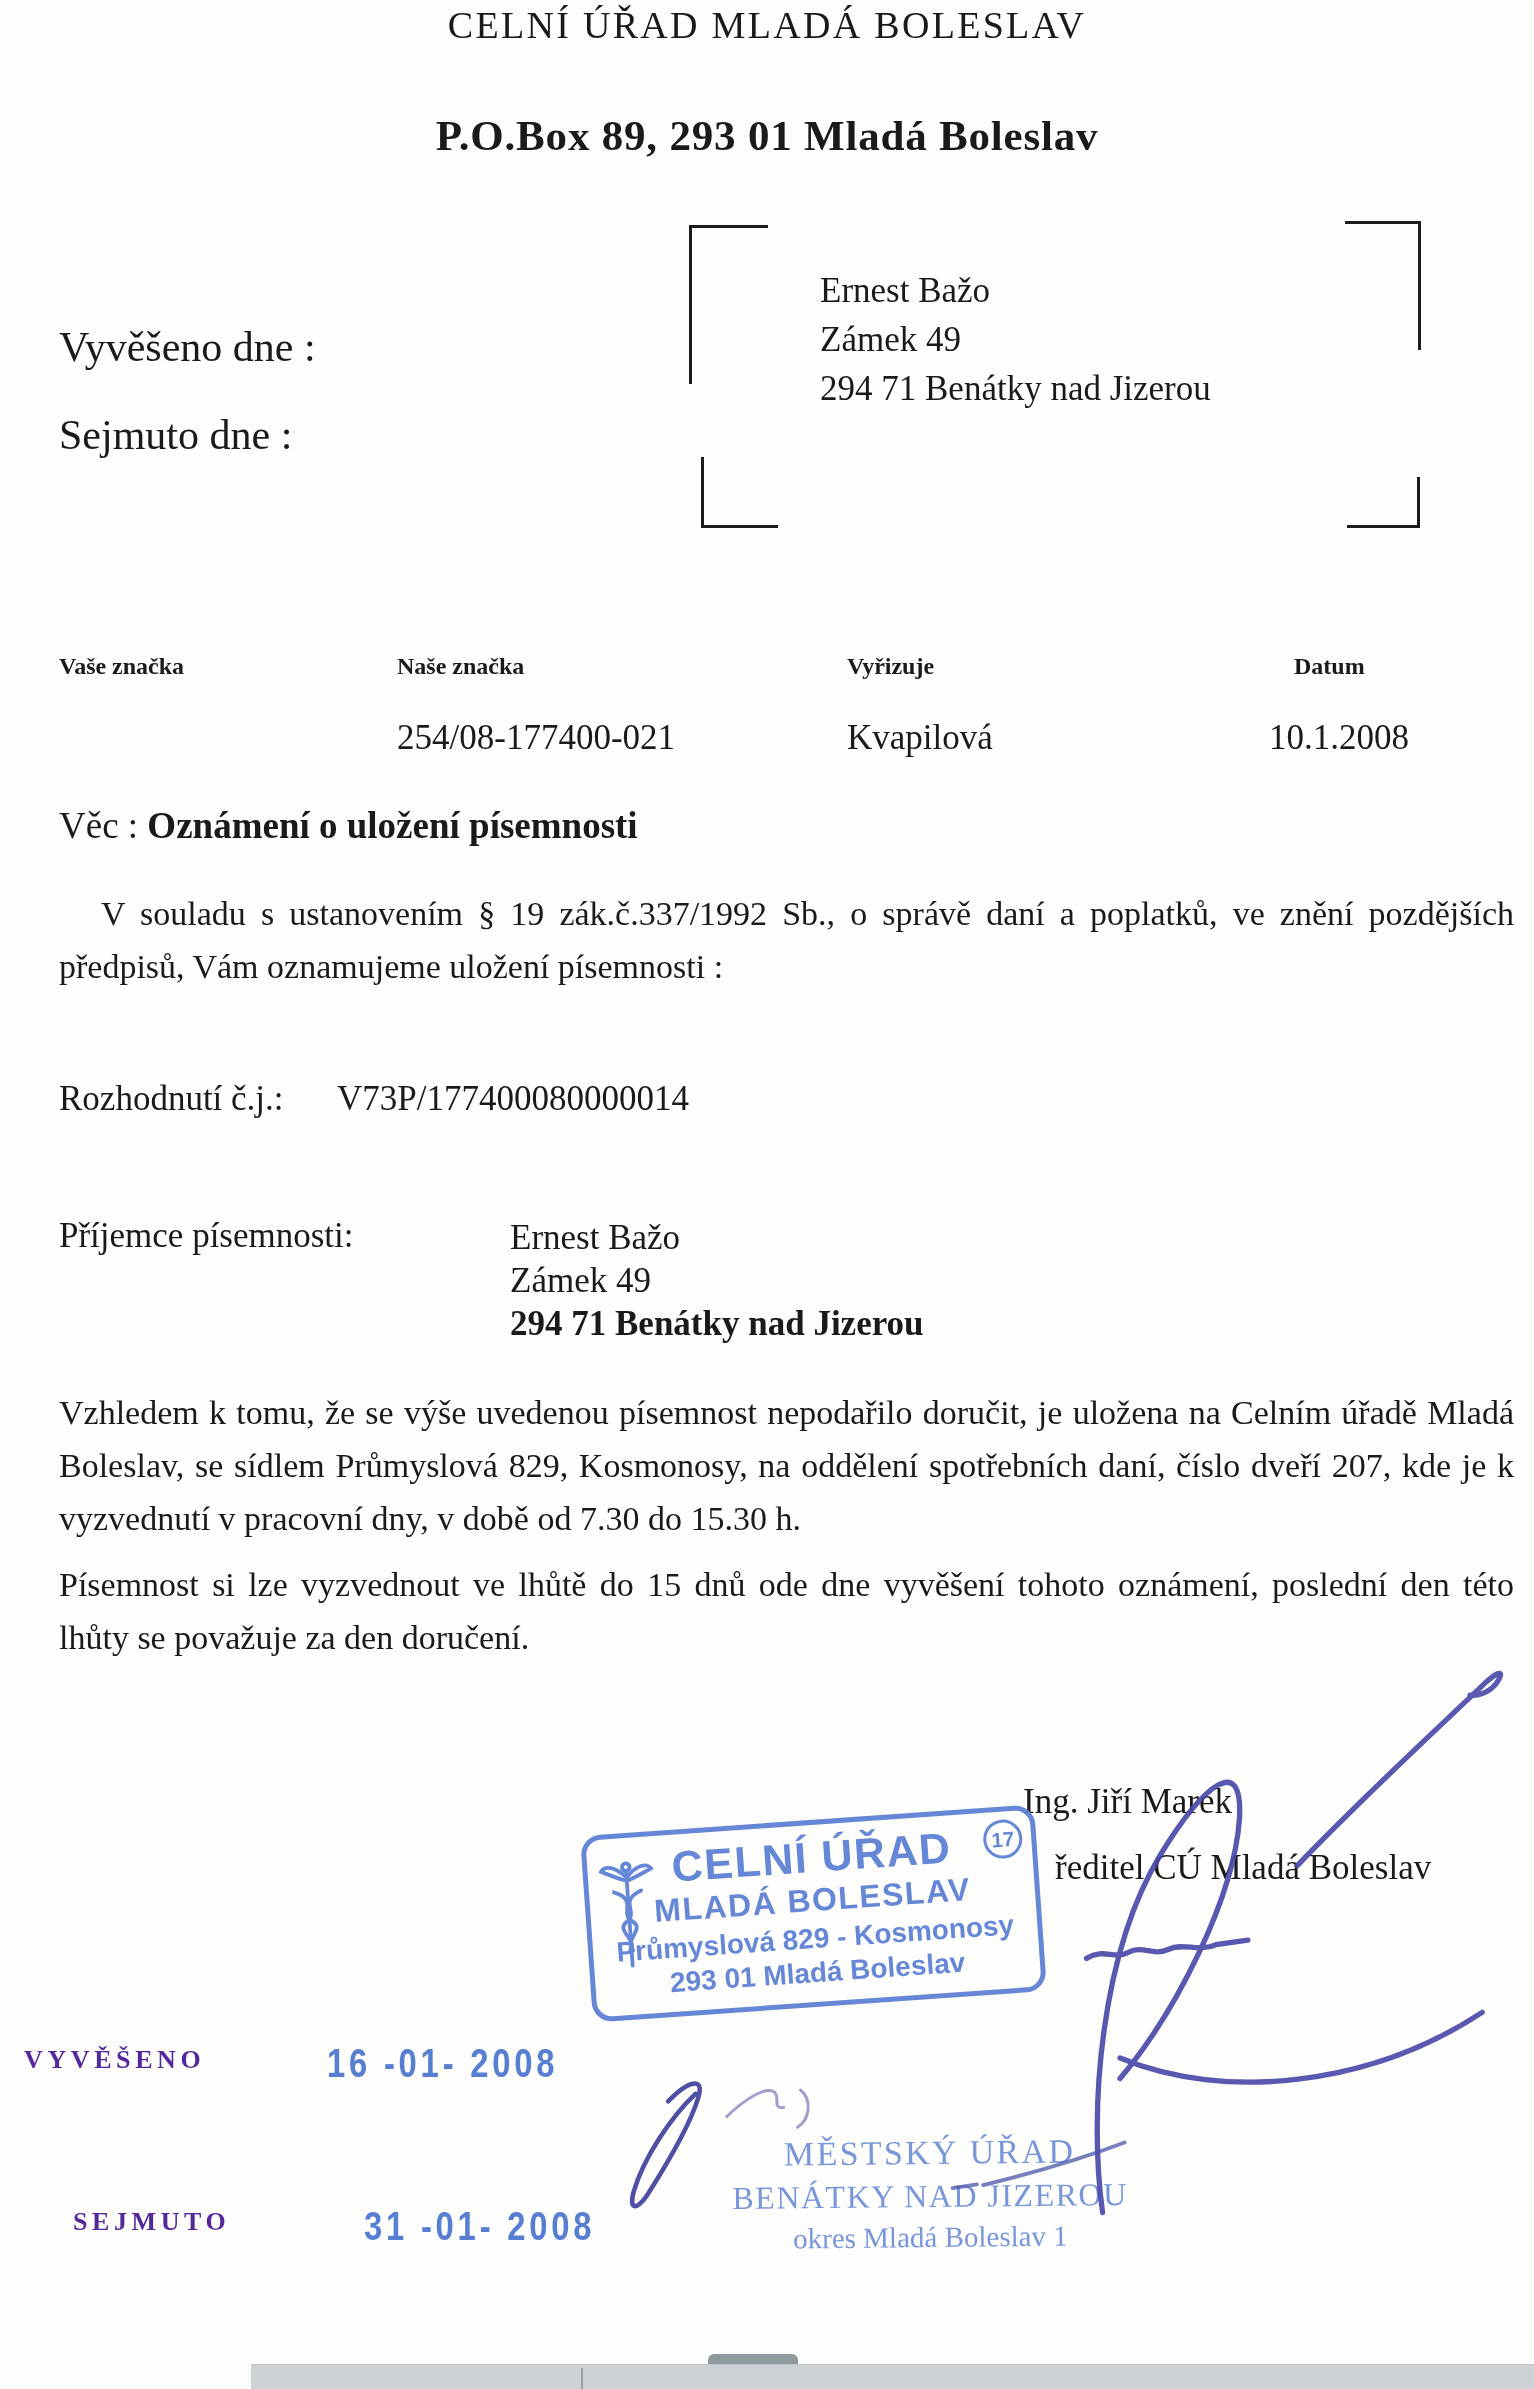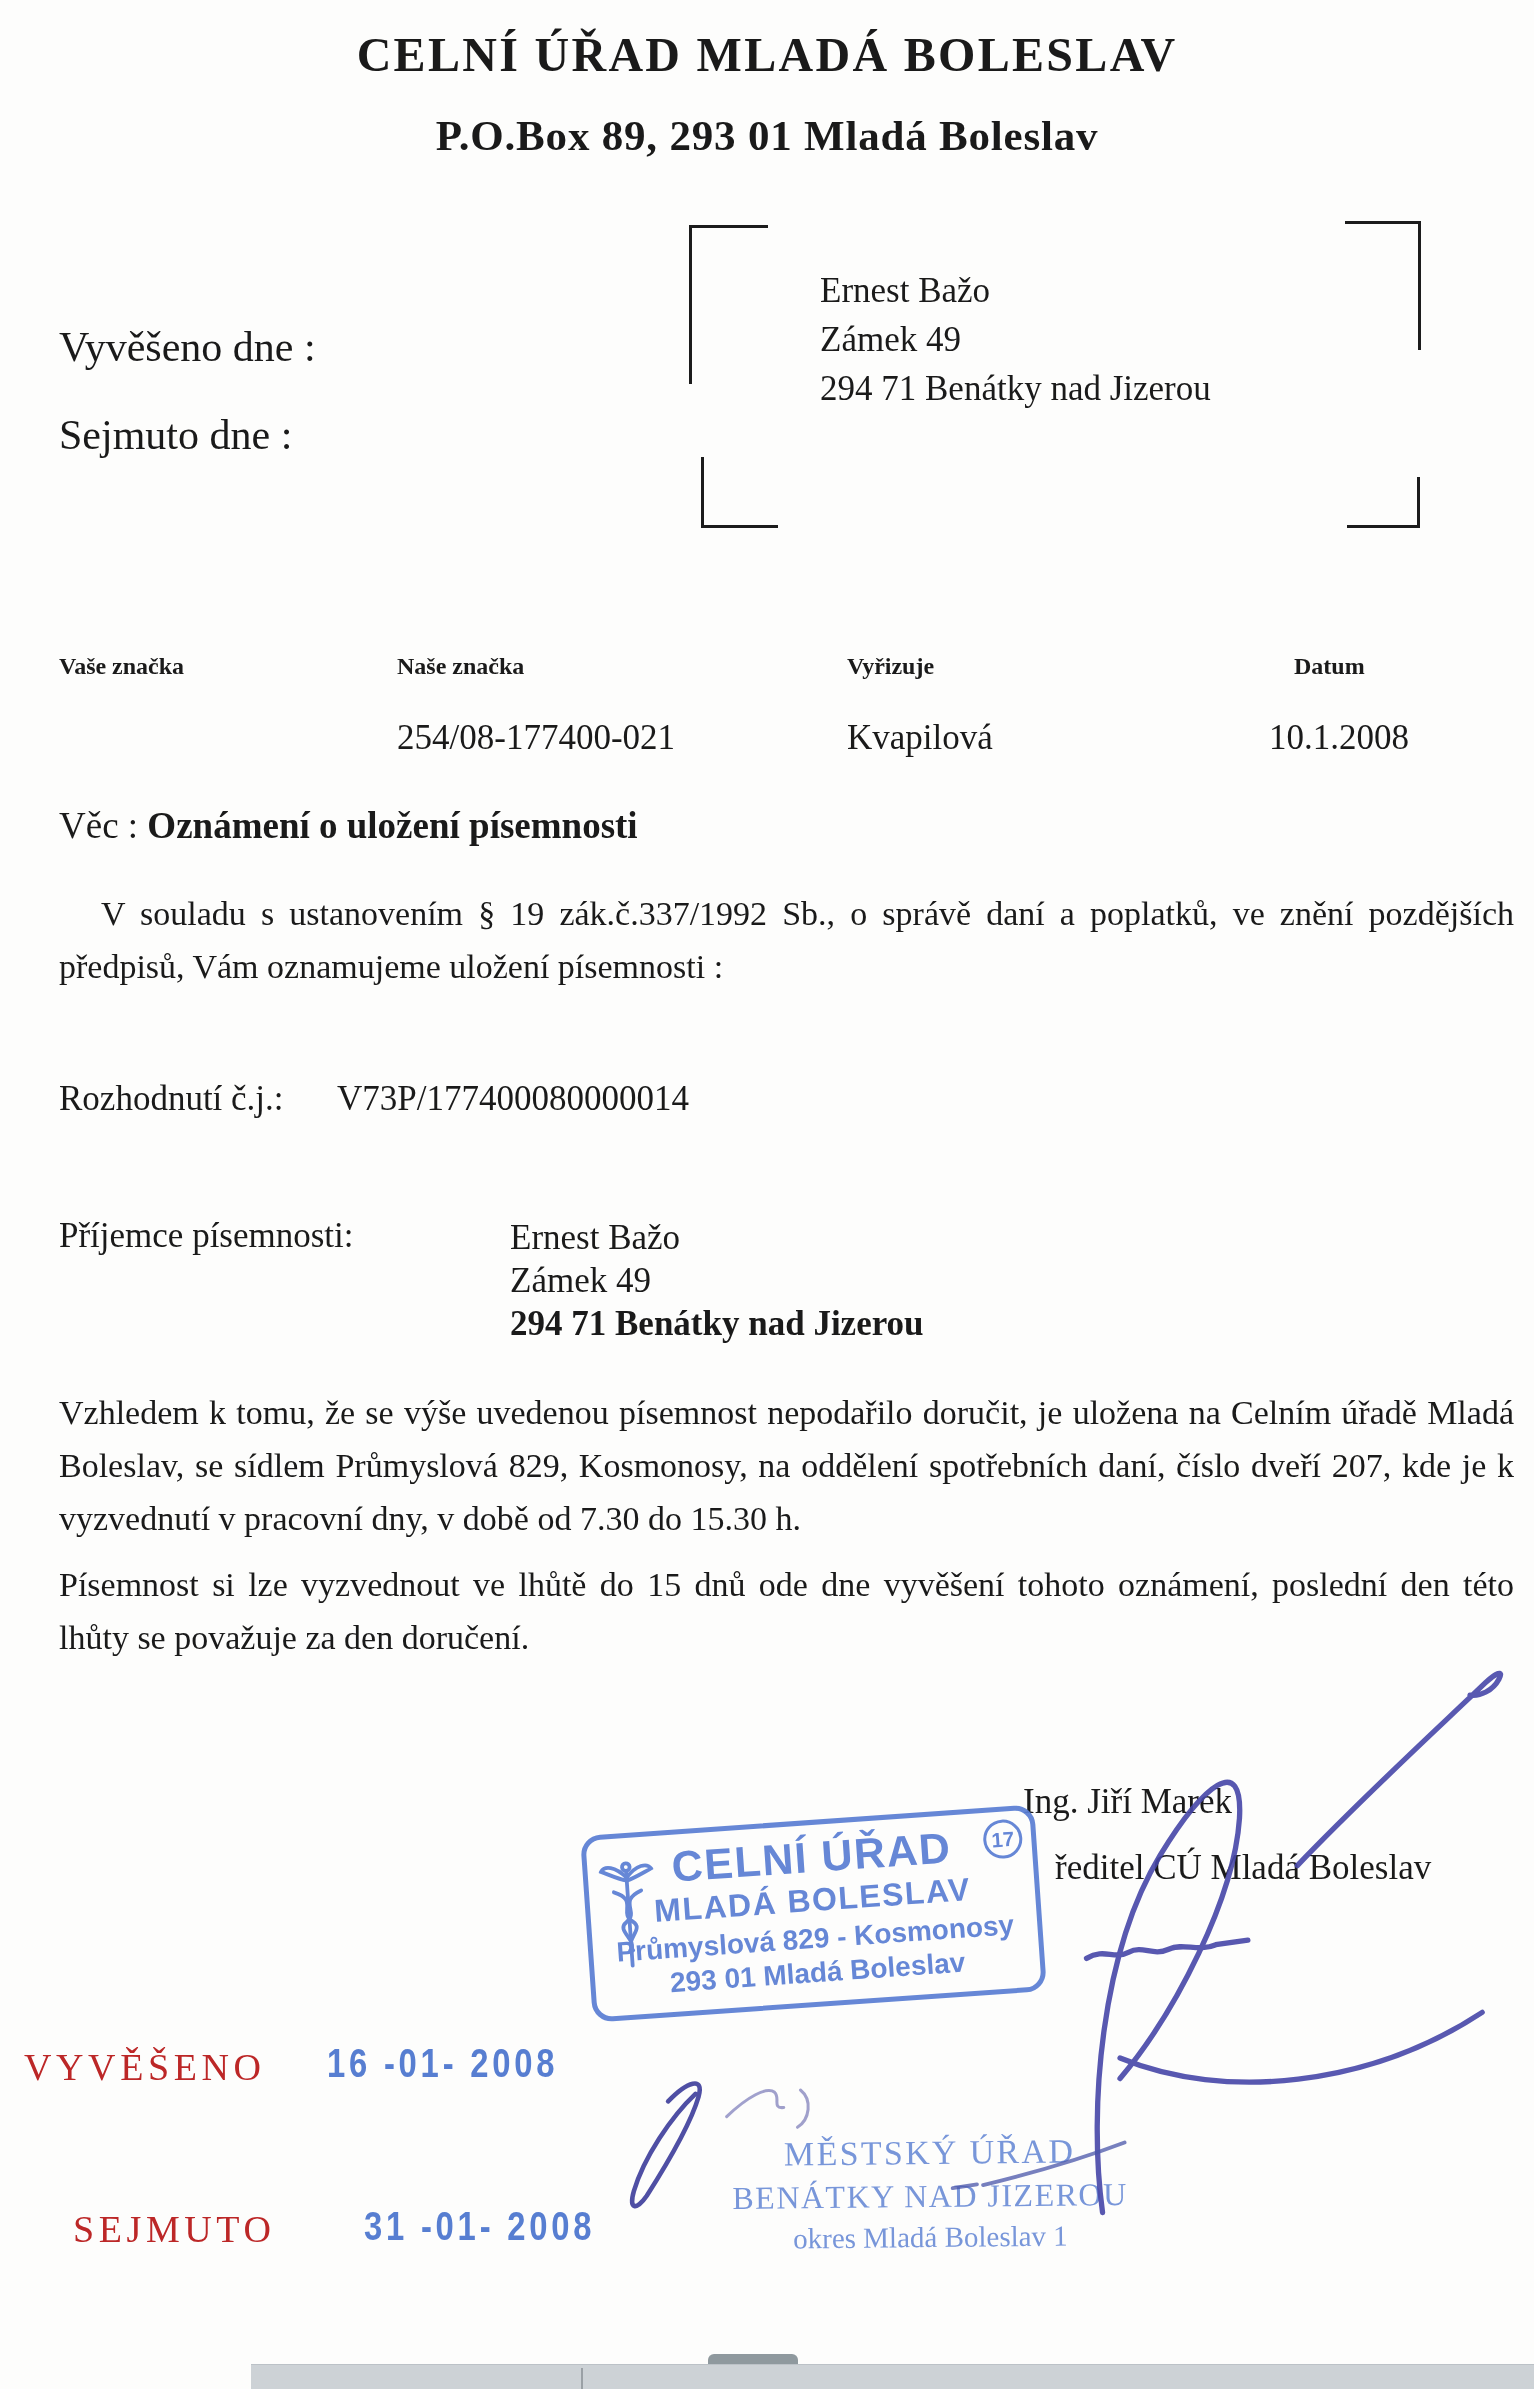--- a/index.html
+++ b/index.html
@@ -3,21 +3,21 @@
 <meta charset="utf-8">
 <style>
   html,body { margin:0; padding:0; background:#e9e9e9; }
   .page {
     position:relative; width:1534px; height:2389px;
     background:#fdfdfc; overflow:hidden;
     font-family:"Liberation Serif", serif; color:#1a1a1a;
   }
   .abs { position:absolute; }
   .centered { width:100%; text-align:center; }
-  .office-name { top:27px; font-size:48px; font-weight:bold; letter-spacing:2.3px; }
+  .office-name { top:3px; font-size:38px; font-weight:normal; letter-spacing:2.3px; }
   .office-address { top:111px; font-size:43px; font-weight:bold; letter-spacing:0.8px; }
   .label-lg { font-size:42px; }
   .window-bracket { border:0 solid #1c1c1c; }
   .win-addr { left:820px; top:266px; font-size:35px; line-height:49px; }
   .ref-head { font-size:24px; font-weight:bold; }
   .ref-val { font-size:35px; }
   .subject { left:59px; top:804px; font-size:37px;text-align:center; }
   .subject b { font-size:37px; }
   .para { left:59px; width:1455px; font-size:34px; line-height:53px; text-align:justify; }
   .indent { text-indent:42px; }
@@ -34,21 +34,21 @@
   .cu-line1 { margin:7.6px 46px 0 50px; font-size:43px; font-weight:bold; letter-spacing:1.5px; }
   .cu-line2 { margin-top:0px; font-size:32px; font-weight:bold; letter-spacing:1.5px; }
   .cu-line3 { margin-top:4.6px; font-size:28px; font-weight:bold; }
   .cu-line4 { margin-top:1.5px; font-size:28px; font-weight:bold; }
   .cu-circle {
     position:absolute; right:9px; top:7.6px; width:33px; height:33px;
     border:3px solid #5b7fd4; border-radius:50%;
     font-size:20.5px; font-weight:bold; line-height:33px; text-align:center;
   }
   
-  .post-stamp { color:#b91c1c; font-weight:normal; font-size:38px; letter-spacing:4.6px; opacity:.95; }
+  .post-stamp { color:#4c1d95; font-weight:bold; font-size:26px; letter-spacing:4.6px; opacity:.95; }
   .date-stamp {
     color:#4a74ce; font-family:"Liberation Sans", sans-serif; font-weight:bold;
     font-size:40px; letter-spacing:4.6px; transform:scaleX(.82); transform-origin:left;
     opacity:.92;
   }
   .mu-stamp {
     left:717px; top:2131px; width:426px; text-align:center;
     color:#7191d8; transform:rotate(-0.6deg); opacity:.95;
   }
   .mu-line1 { font-size:34px; letter-spacing:2.3px; line-height:44px; }

